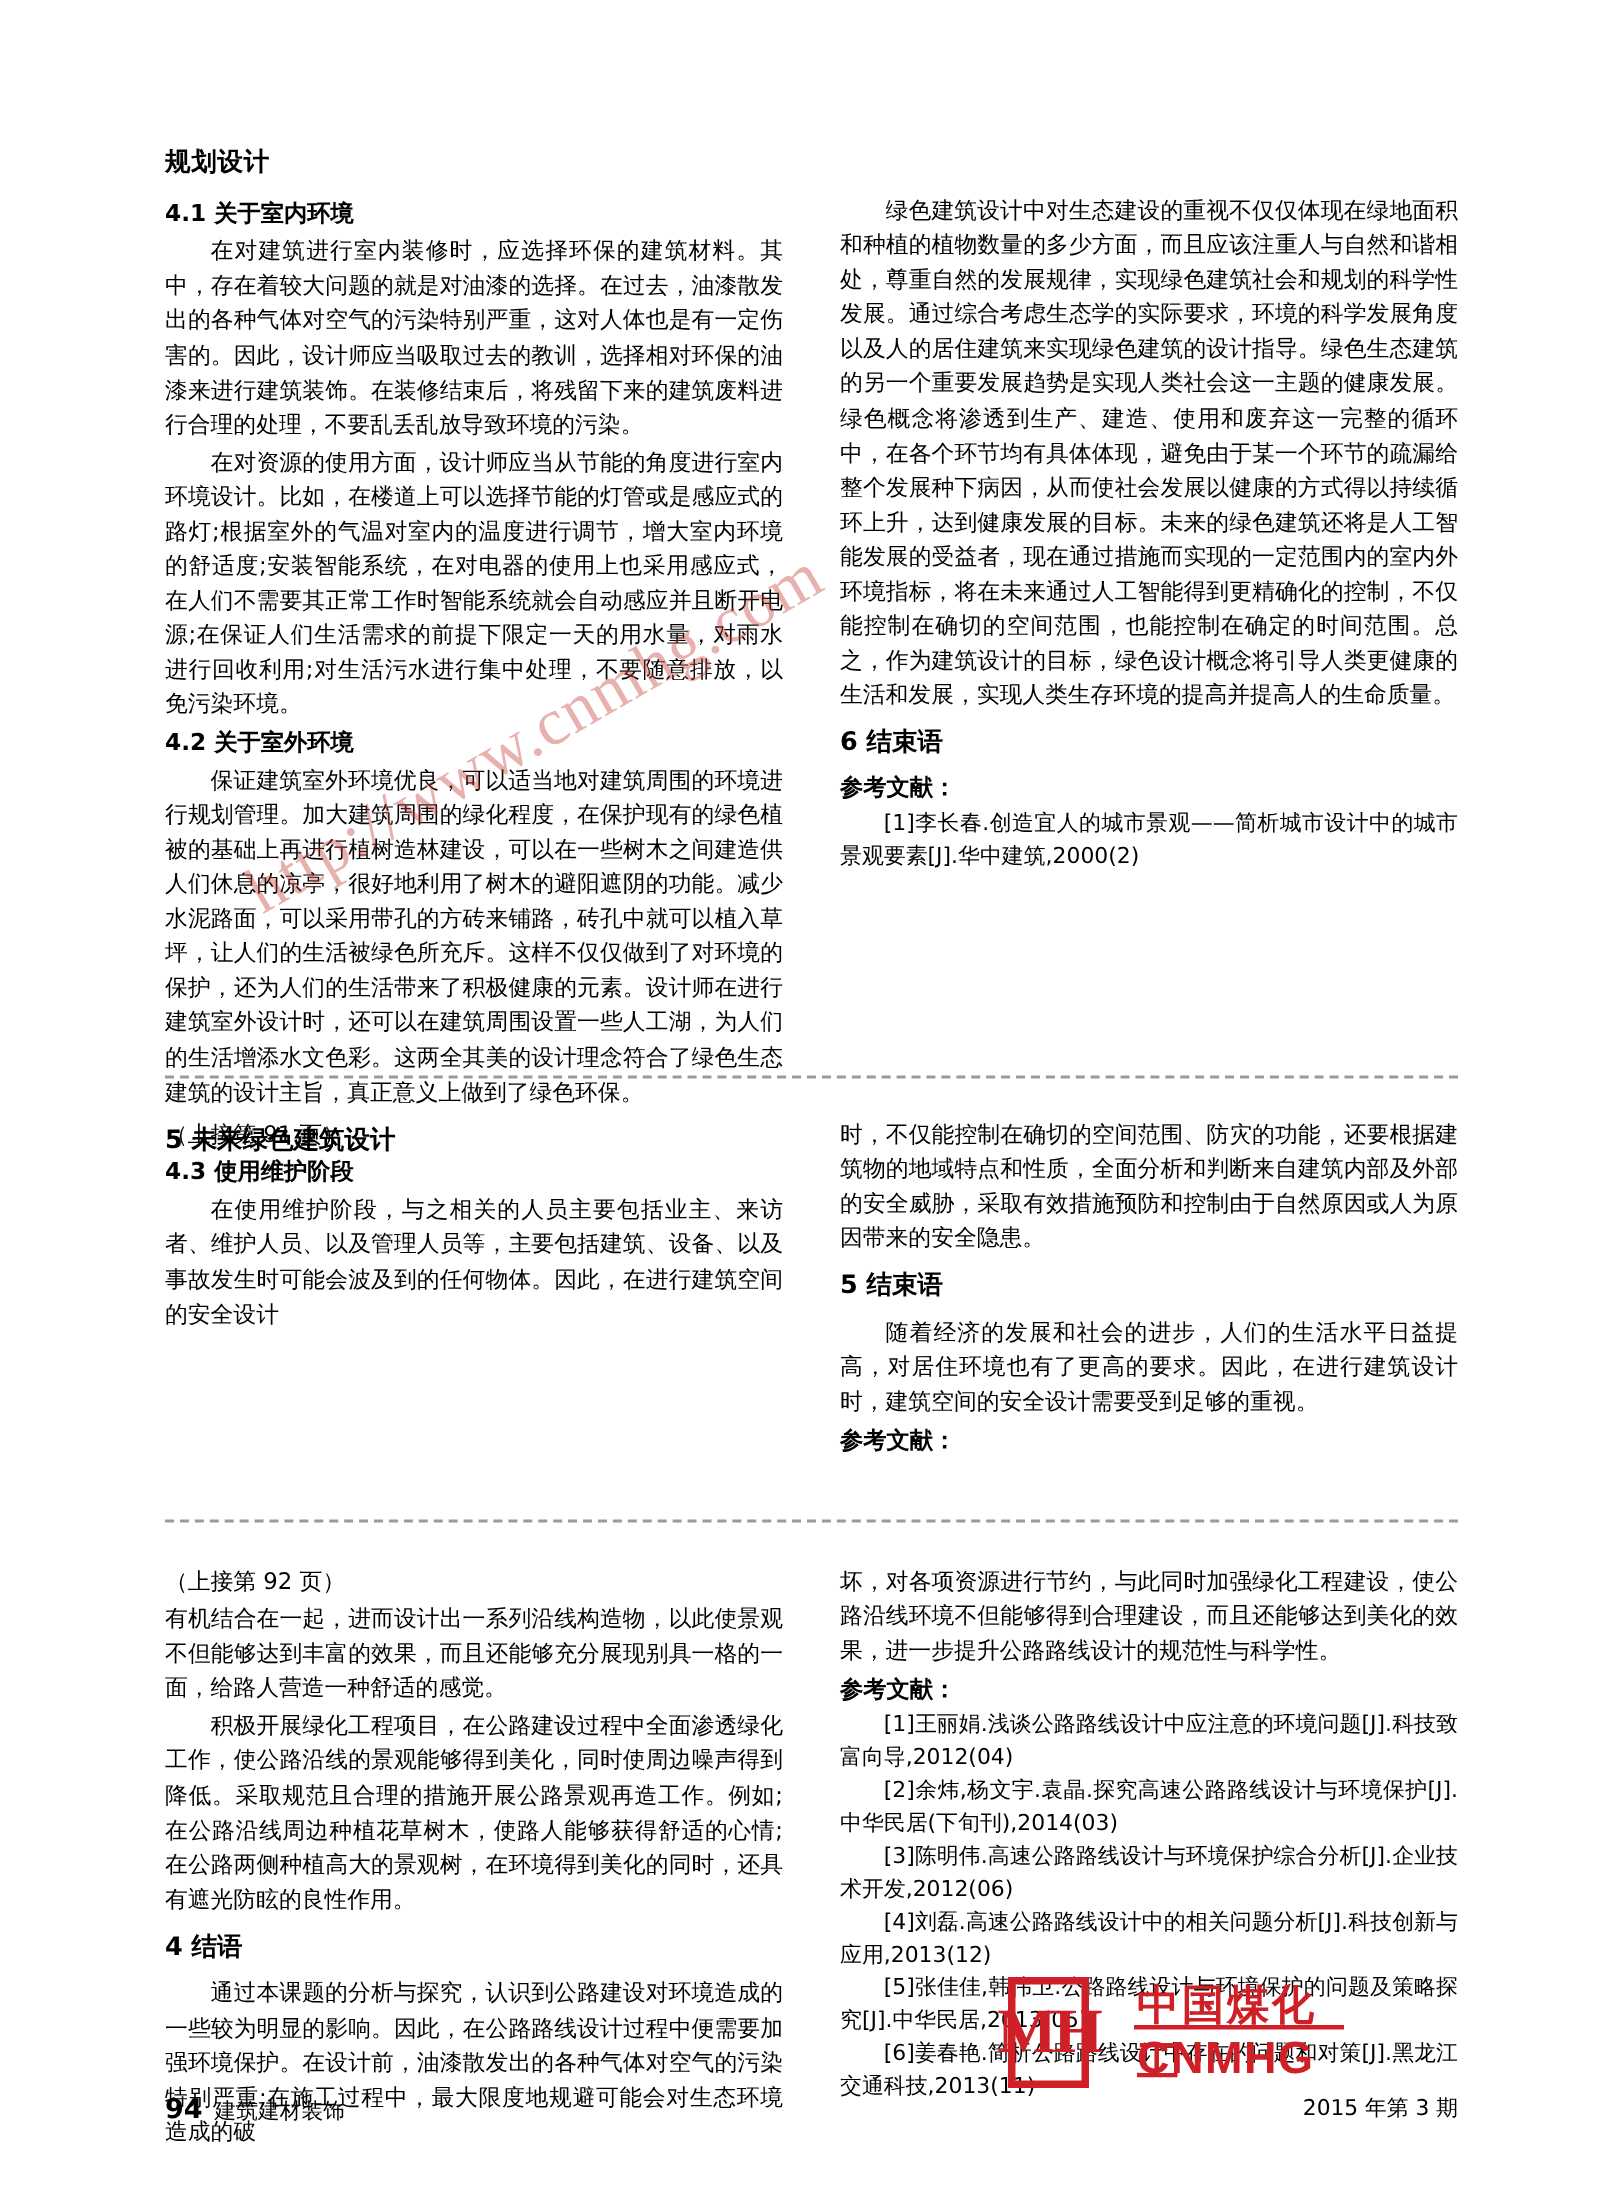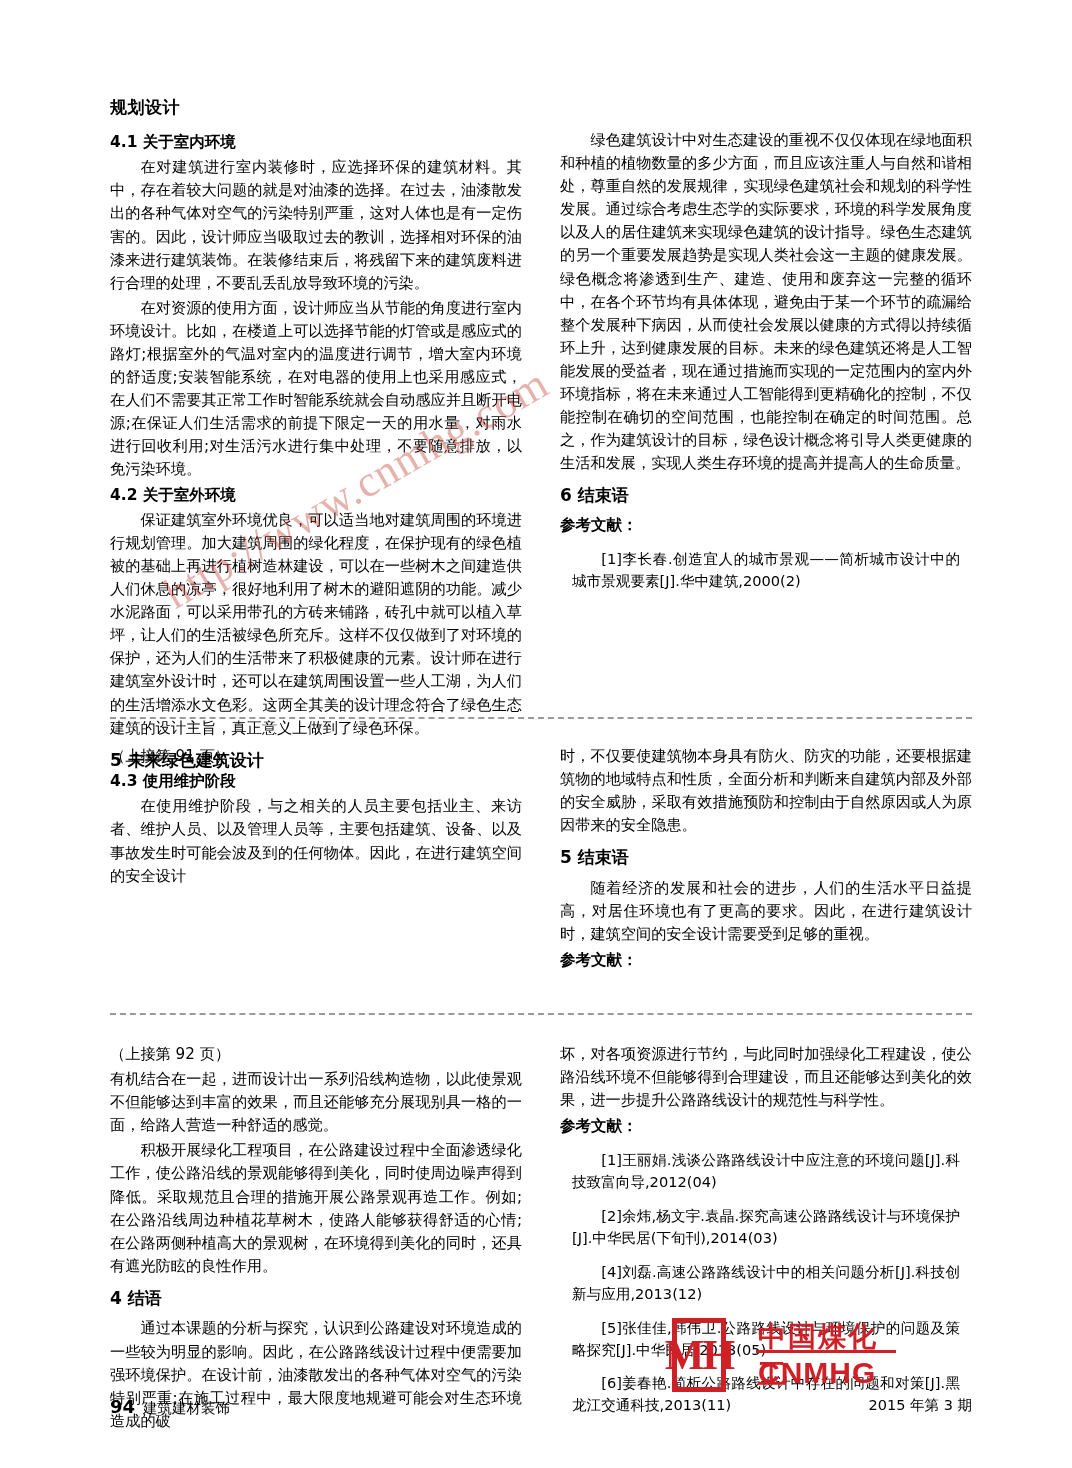--- a/index.html
+++ b/index.html
@@ -62,21 +62,21 @@
   }
   .refhead {
     font-size: 15.5px;
     font-weight: bold;
     margin: 4px 0 2px 0;
   }
   .refitem {
     font-size: 14.6px;
     line-height: 1.5;
     text-indent: 2em;
-    margin: 12px;
+    margin: 0;
     text-align: justify;
   }
   .divider {
     border-top: 2px dashed #9a9a9a;
     margin: 0;
     height: 0;
   }
   .block {
     position: absolute;
     left: 110px;
@@ -198,21 +198,21 @@
   <div class="block divider" style="top:717px;"></div>
 
   <div class="block" style="top:745px;">
     <div class="cols">
       <div class="col">
         <p>（上接第 91 页）</p>
         <h4>4.3 使用维护阶段</h4>
         <p class="ind">在使用维护阶段，与之相关的人员主要包括业主、来访者、维护人员、以及管理人员等，主要包括建筑、设备、以及事故发生时可能会波及到的任何物体。因此，在进行建筑空间的安全设计</p>
       </div>
       <div class="col">
-        <p>时，不仅要使建筑物本身具有防火、防灾的功能，还要根据建筑物的地域特点和性质，全面分析和判断来自建筑内部及外部的安全威胁，采取有效措施预防和控制由于自然原因或人为原因带来的安全隐患。</p>
+        <p>时，不仅能控制在确切的空间范围、防灾的功能，还要根据建筑物的地域特点和性质，全面分析和判断来自建筑内部及外部的安全威胁，采取有效措施预防和控制由于自然原因或人为原因带来的安全隐患。</p>
         <h3>5 结束语</h3>
         <p class="ind">随着经济的发展和社会的进步，人们的生活水平日益提高，对居住环境也有了更高的要求。因此，在进行建筑设计时，建筑空间的安全设计需要受到足够的重视。</p>
         <div class="refhead">参考文献：</div>
       </div>
     </div>
   </div>
 
   <div class="block divider" style="top:1013px;"></div>
 
   <div class="block" style="top:1043px;">
@@ -222,20 +222,21 @@
         <p>有机结合在一起，进而设计出一系列沿线构造物，以此使景观不但能够达到丰富的效果，而且还能够充分展现别具一格的一面，给路人营造一种舒适的感觉。</p>
         <p class="ind">积极开展绿化工程项目，在公路建设过程中全面渗透绿化工作，使公路沿线的景观能够得到美化，同时使周边噪声得到降低。采取规范且合理的措施开展公路景观再造工作。例如;在公路沿线周边种植花草树木，使路人能够获得舒适的心情;在公路两侧种植高大的景观树，在环境得到美化的同时，还具有遮光防眩的良性作用。</p>
         <h3>4 结语</h3>
         <p class="ind">通过本课题的分析与探究，认识到公路建设对环境造成的一些较为明显的影响。因此，在公路路线设计过程中便需要加强环境保护。在设计前，油漆散发出的各种气体对空气的污染特别严重;在施工过程中，最大限度地规避可能会对生态环境造成的破</p>
       </div>
       <div class="col">
         <p>坏，对各项资源进行节约，与此同时加强绿化工程建设，使公路沿线环境不但能够得到合理建设，而且还能够达到美化的效果，进一步提升公路路线设计的规范性与科学性。</p>
         <div class="refhead">参考文献：</div>
         <p class="refitem">[1]王丽娟.浅谈公路路线设计中应注意的环境问题[J].科技致富向导,2012(04)</p>
         <p class="refitem">[2]余炜,杨文宇.袁晶.探究高速公路路线设计与环境保护[J].中华民居(下旬刊),2014(03)</p>
+        <p class="refitem">[3]陈明伟.高速公路路线设计与环境保护综合分析[J].企业技术开发,2012(06)</p>
         <p class="refitem">[4]刘磊.高速公路路线设计中的相关问题分析[J].科技创新与应用,2013(12)</p>
         <p class="refitem">[5]张佳佳,韩伟卫.公路路线设计与环境保护的问题及策略探究[J].中华民居,2013(05)</p>
         <p class="refitem">[6]姜春艳.简析公路路线设计中存在的问题和对策[J].黑龙江交通科技,2013(11)</p>
       </div>
     </div>
   </div>
 
   <div class="watermark">http://www.cnmhg.com</div>
 
   <div class="logo">

